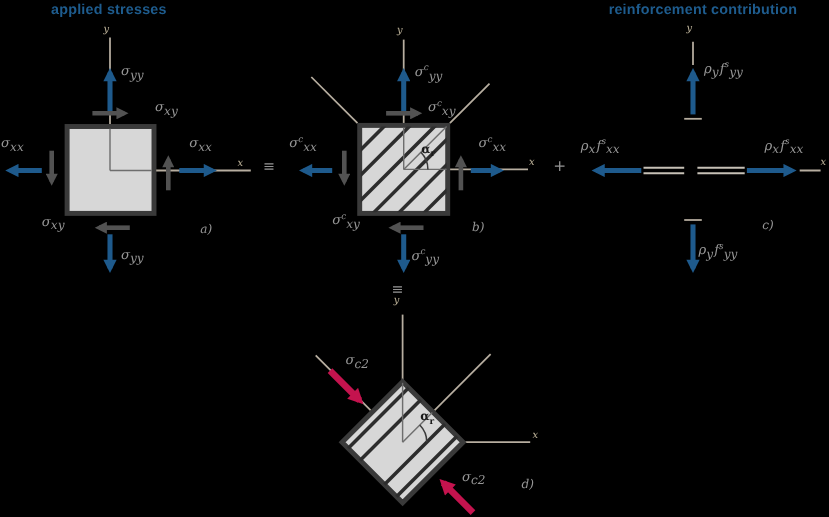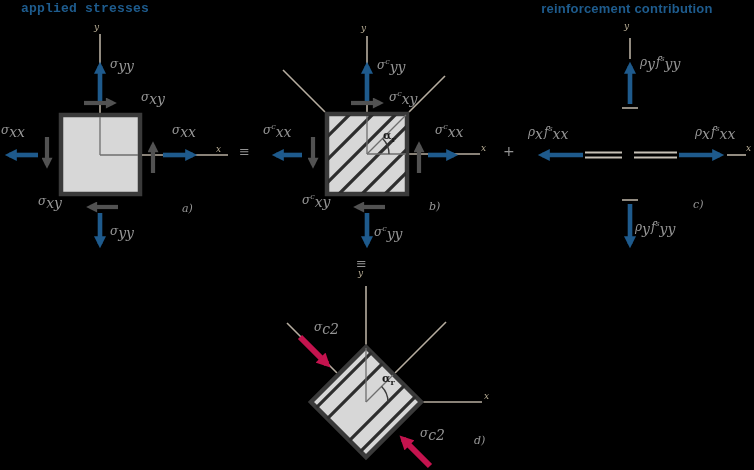--- a/index.html
+++ b/index.html
@@ -9,21 +9,21 @@
     --axis-label:#c3b89e; --bar-line:#c6c0b6; --ghost-text:#b8b8b8;
   }
   html,body{margin:0;padding:0;background:var(--background);}
   .canvas{position:relative;width:754px;height:470px;background:var(--background);
           overflow:hidden;font-family:"DejaVu Serif",serif;}
   .fig{position:absolute;left:0;top:0;}
   .title{position:absolute;font-family:"Liberation Sans",sans-serif;font-weight:bold;
          font-size:13px;color:var(--accent-blue);text-align:center;letter-spacing:.2px;}
   .ghost{position:absolute;color:var(--ghost-text);opacity:.82;
          font-style:italic;font-size:12px;line-height:1;white-space:nowrap;}
-  .ghost sub{font-size:14px;font-style:italic;}
+  .ghost sub{font-size:11px;font-style:italic;}
   .ghost sup{font-size:8px;font-style:italic;}
   .ghost .fpart{margin-left:1px;}
   .tag{font-size:11px;}
   .axlbl{position:absolute;font-style:italic;font-size:9px;color:var(--axis-label);
          opacity:.95;line-height:1;}
   .dark{position:absolute;color:#1a1a1a;opacity:1;font-weight:bold;font-style:normal;
         font-size:11px;line-height:1;}
   .dark sub{font-size:8px;}
   .op{position:absolute;color:var(--ghost-text);opacity:.8;font-size:13px;
       font-family:"DejaVu Sans",sans-serif;line-height:1;}
@@ -134,22 +134,22 @@
         <line class="hatch" x1="332" y1="480" x2="492" y2="320"></line>
       </g>
       <line class="axin" x1="366" y1="348" x2="366" y2="402"></line>
       <line class="axin" x1="366" y1="402" x2="393" y2="375"></line>
       <path class="arc" d="M 388,402 A 22,22 0 0 0 381.6,386.4"></path>
       <line class="am" x1="300" y1="337" x2="327" y2="364" marker-end="url(#mm)"></line>
       <line class="am" x1="430" y1="466" x2="403" y2="439" marker-end="url(#mm)"></line>
     </g>
   </svg>
 
-  <div class="title" style="left:12px;top:1px;width:146px;font-family:Liberation Mono, monospace;">applied stresses</div>
-  <div class="title" style="left:534px;top:1px;width:186px;">reinforcement contribution</div>
+  <div class="title" style="left:26px;top:1px;width:146px;">applied stresses</div>
+  <div class="title" style="left:546px;top:1px;width:186px;">reinforcement contribution</div>
 
   <div class="axlbl" style="left:94px;top:23px;">y</div>
   <div class="axlbl" style="left:216px;top:145px;">x</div>
   <div class="ghost" style="left:110px;top:58px;"><span>σ</span><sub>yy</sub></div>
   <div class="ghost" style="left:141px;top:91px;"><span>σ</span><sub>xy</sub></div>
   <div class="ghost" style="left:1px;top:124px;"><span>σ</span><sub>xx</sub></div>
   <div class="ghost" style="left:172px;top:124px;"><span>σ</span><sub>xx</sub></div>
   <div class="ghost" style="left:38px;top:195px;"><span>σ</span><sub>xy</sub></div>
   <div class="ghost" style="left:110px;top:225px;"><span>σ</span><sub>yy</sub></div>
   <div class="ghost tag" style="left:182px;top:203px;">a)</div>

